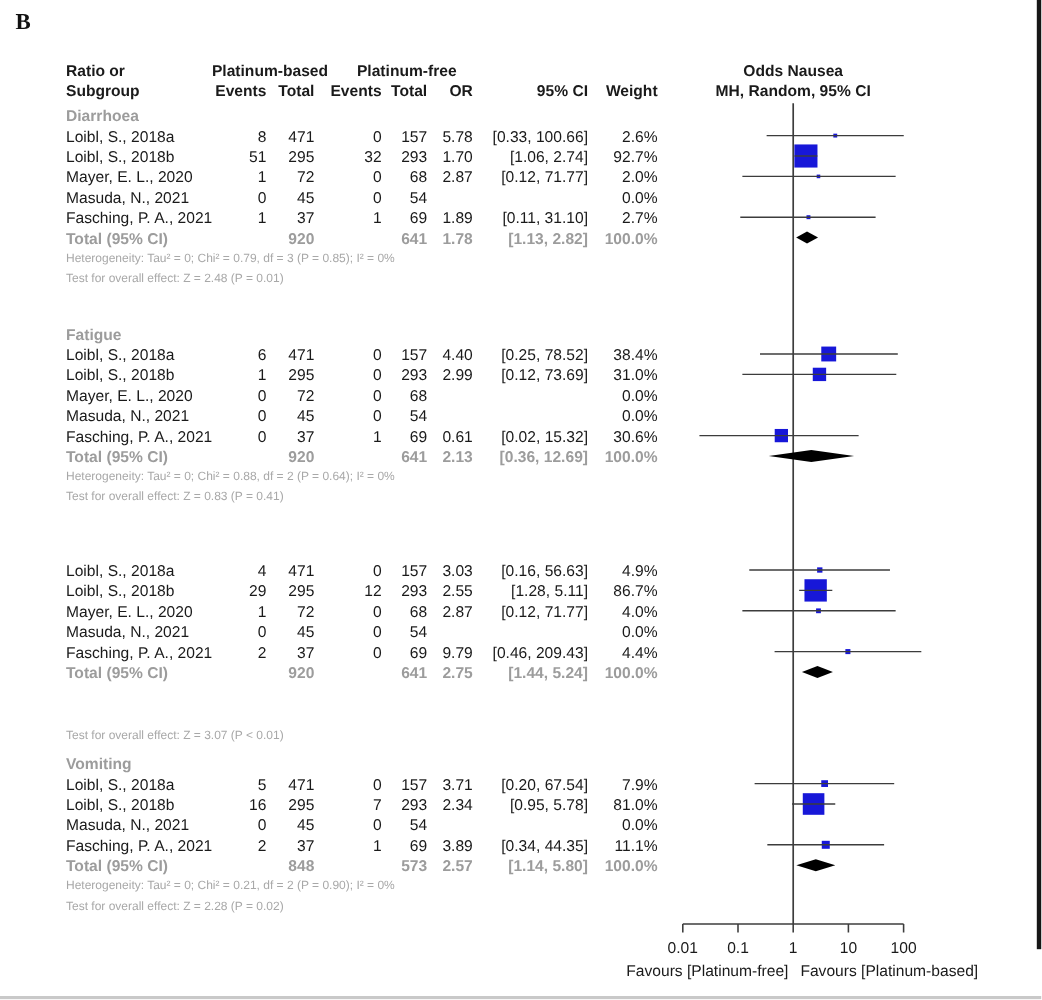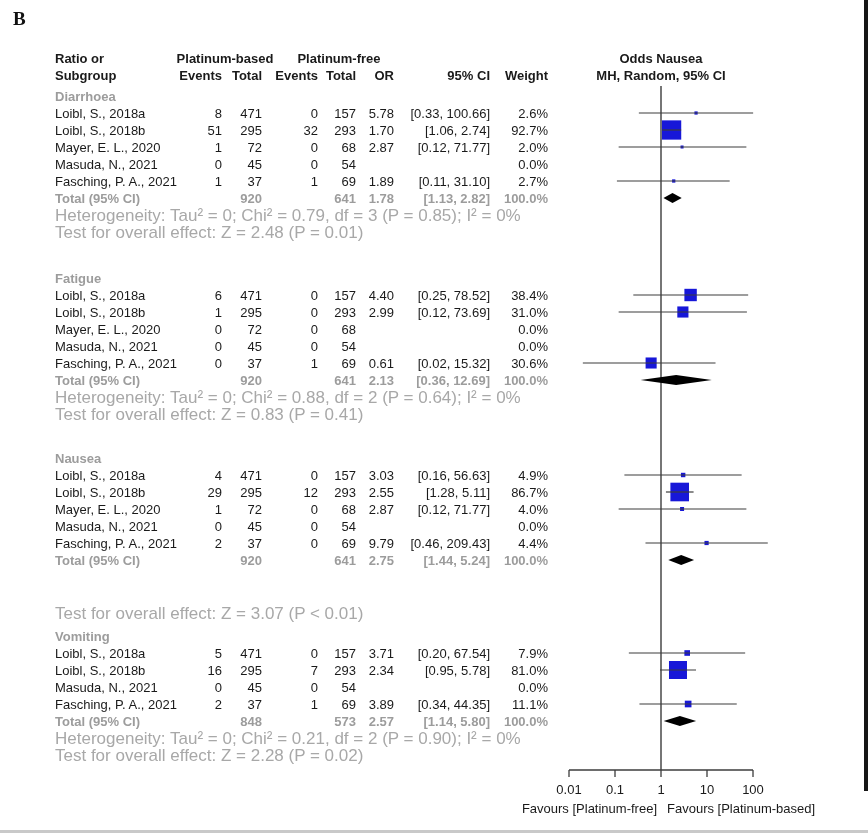--- a/index.html
+++ b/index.html
@@ -26,21 +26,21 @@
   .plot-hdr {
     position:absolute; left:551px; top:50px; width:220px; text-align:center;
     font-weight:bold; font-size:13px; color:#1a1a1a; line-height:17px;
   }
   #rows { position:absolute; left:55px; top:0; width:493px; height:833px; }
   .row {
     position:absolute; left:0; width:493px; height:17px; line-height:17px;
     font-size:13px; color:#1a1a1a; white-space:nowrap; display:flex;
   }
   .section-row, .total-row { color:#9c9c9c; font-weight:bold; }
-  .note-row { color:#a8a8a8; font-size:17px; }
+  .note-row { color:#a8a8a8; font-size:10px; }
   #plot-svg { position:absolute; left:550px; top:0; }
   .tick-label {
     position:absolute; width:50px; text-align:center;
     font-size:13px; color:#1a1a1a;
   }
   .favours { position:absolute; top:801px; font-size:13px; color:#1a1a1a; white-space:nowrap; }
   .favours.left { right:211px; }
   .favours.right { left:667px; }
   .edge-right { position:absolute; right:0; top:0; width:4px; height:791px; background:#161616; }
   .edge-bottom { position:absolute; left:0; bottom:0; width:100%; height:3px; background:#c9c9c9; }
@@ -198,21 +198,20 @@
         <span class="cell c1"></span>
         <span class="cell c2">920</span>
         <span class="cell c3"></span>
         <span class="cell c4">641</span>
         <span class="cell c5">2.13</span>
         <span class="cell c6">[0.36, 12.69]</span>
         <span class="cell c7">100.0%</span>
       </div>
       <div class="row note-row" style="top: 389px;">Heterogeneity: Tau² = 0; Chi² = 0.88, df = 2 (P = 0.64); I² = 0%</div>
       <div class="row note-row" style="top: 406px;">Test for overall effect: Z = 0.83 (P = 0.41)</div>
-      <div class="row section-row" style="top: 450px;">Nausea</div>
       <div class="row study-row" style="top: 467px;">
         <span class="cell c0">Loibl, S., 2018a</span>
         <span class="cell c1">4</span>
         <span class="cell c2">471</span>
         <span class="cell c3">0</span>
         <span class="cell c4">157</span>
         <span class="cell c5">3.03</span>
         <span class="cell c6">[0.16, 56.63]</span>
         <span class="cell c7">4.9%</span>
       </div>

